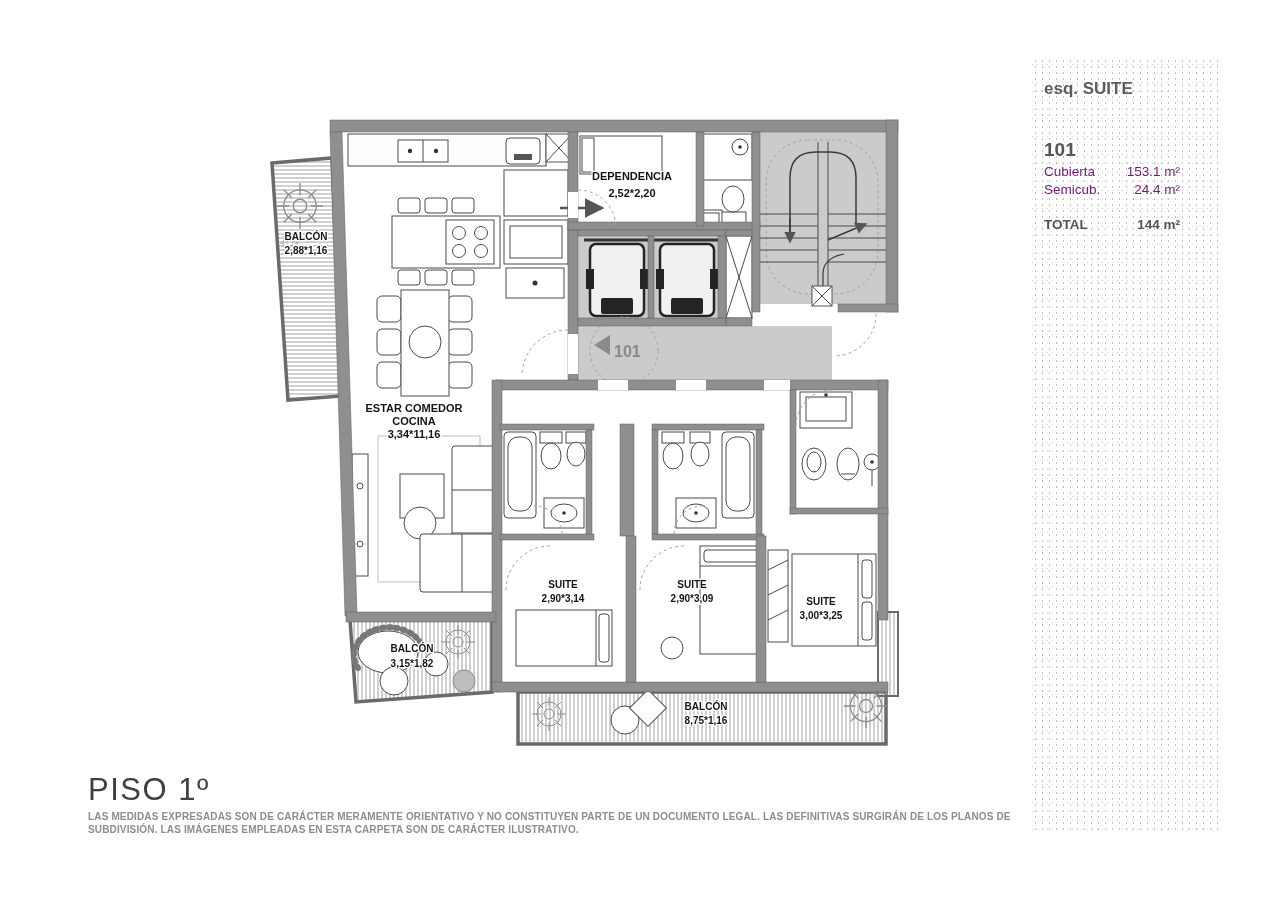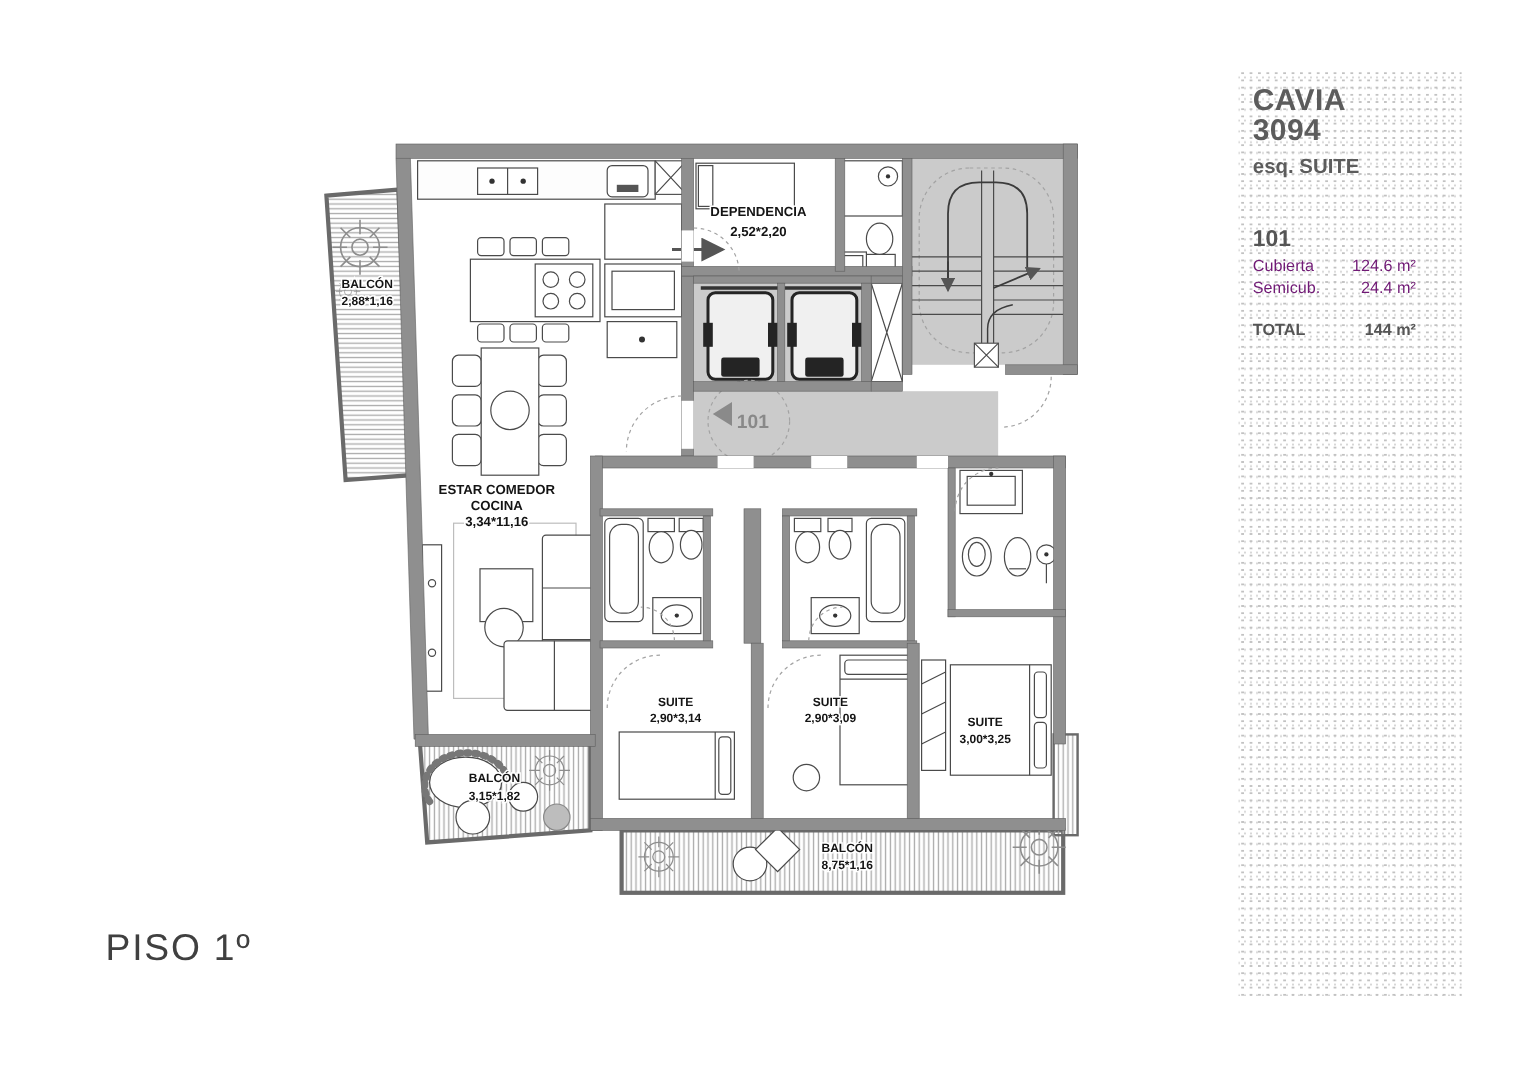--- a/index.html
+++ b/index.html
@@ -37,38 +37,38 @@
   .marker-text{font-family:"Liberation Sans",sans-serif;font-size:16px;font-weight:bold;fill:#898989;
                paint-order:normal;stroke:none;}
 </style>
 </head>
 <body>
 
 <div class="page">
 
   <div class="side-band"></div>
   <div class="side-content">
-    <div class="project-title">CAVIA 3094</div>
     <div class="project-address">esq. SUITE</div>
     <div class="unit-number">101</div>
     <div class="area-row">
       <span>Cubierta</span>
-      <span>124.6 m²</span>
+      <span>153.1 m²</span>
     </div>
     <div class="area-row">
       <span>Semicub.</span>
       <span>24.4 m²</span>
     </div>
     <div class="total-row">
       <span>TOTAL</span>
       <span>144 m²</span>
     </div>
   </div>
 
   <div class="floor-title">PISO 1º</div>
+  <div class="disclaimer">LAS MEDIDAS EXPRESADAS SON DE CARÁCTER MERAMENTE ORIENTATIVO Y NO CONSTITUYEN PARTE DE UN DOCUMENTO LEGAL. LAS DEFINITIVAS SURGIRÁN DE LOS PLANOS DE SUBDIVISIÓN. LAS IMÁGENES EMPLEADAS EN ESTA CARPETA SON DE CARÁCTER ILUSTRATIVO.</div>
 
   <svg class="plan" width="1280" height="905" viewBox="0 0 1280 905">
     <defs>
       <pattern id="hB" width="4" height="4" patternUnits="userSpaceOnUse">
         <path d="M0,2 H4" stroke="#a9a9a9" stroke-width="1.1"></path>
       </pattern>
       <pattern id="hV" width="4" height="4" patternUnits="userSpaceOnUse">
         <path d="M2,0 V4" stroke="#a9a9a9" stroke-width="1.1"></path>
       </pattern>
       <marker id="arr" markerWidth="9" markerHeight="8" refX="7" refY="4" orient="auto">

